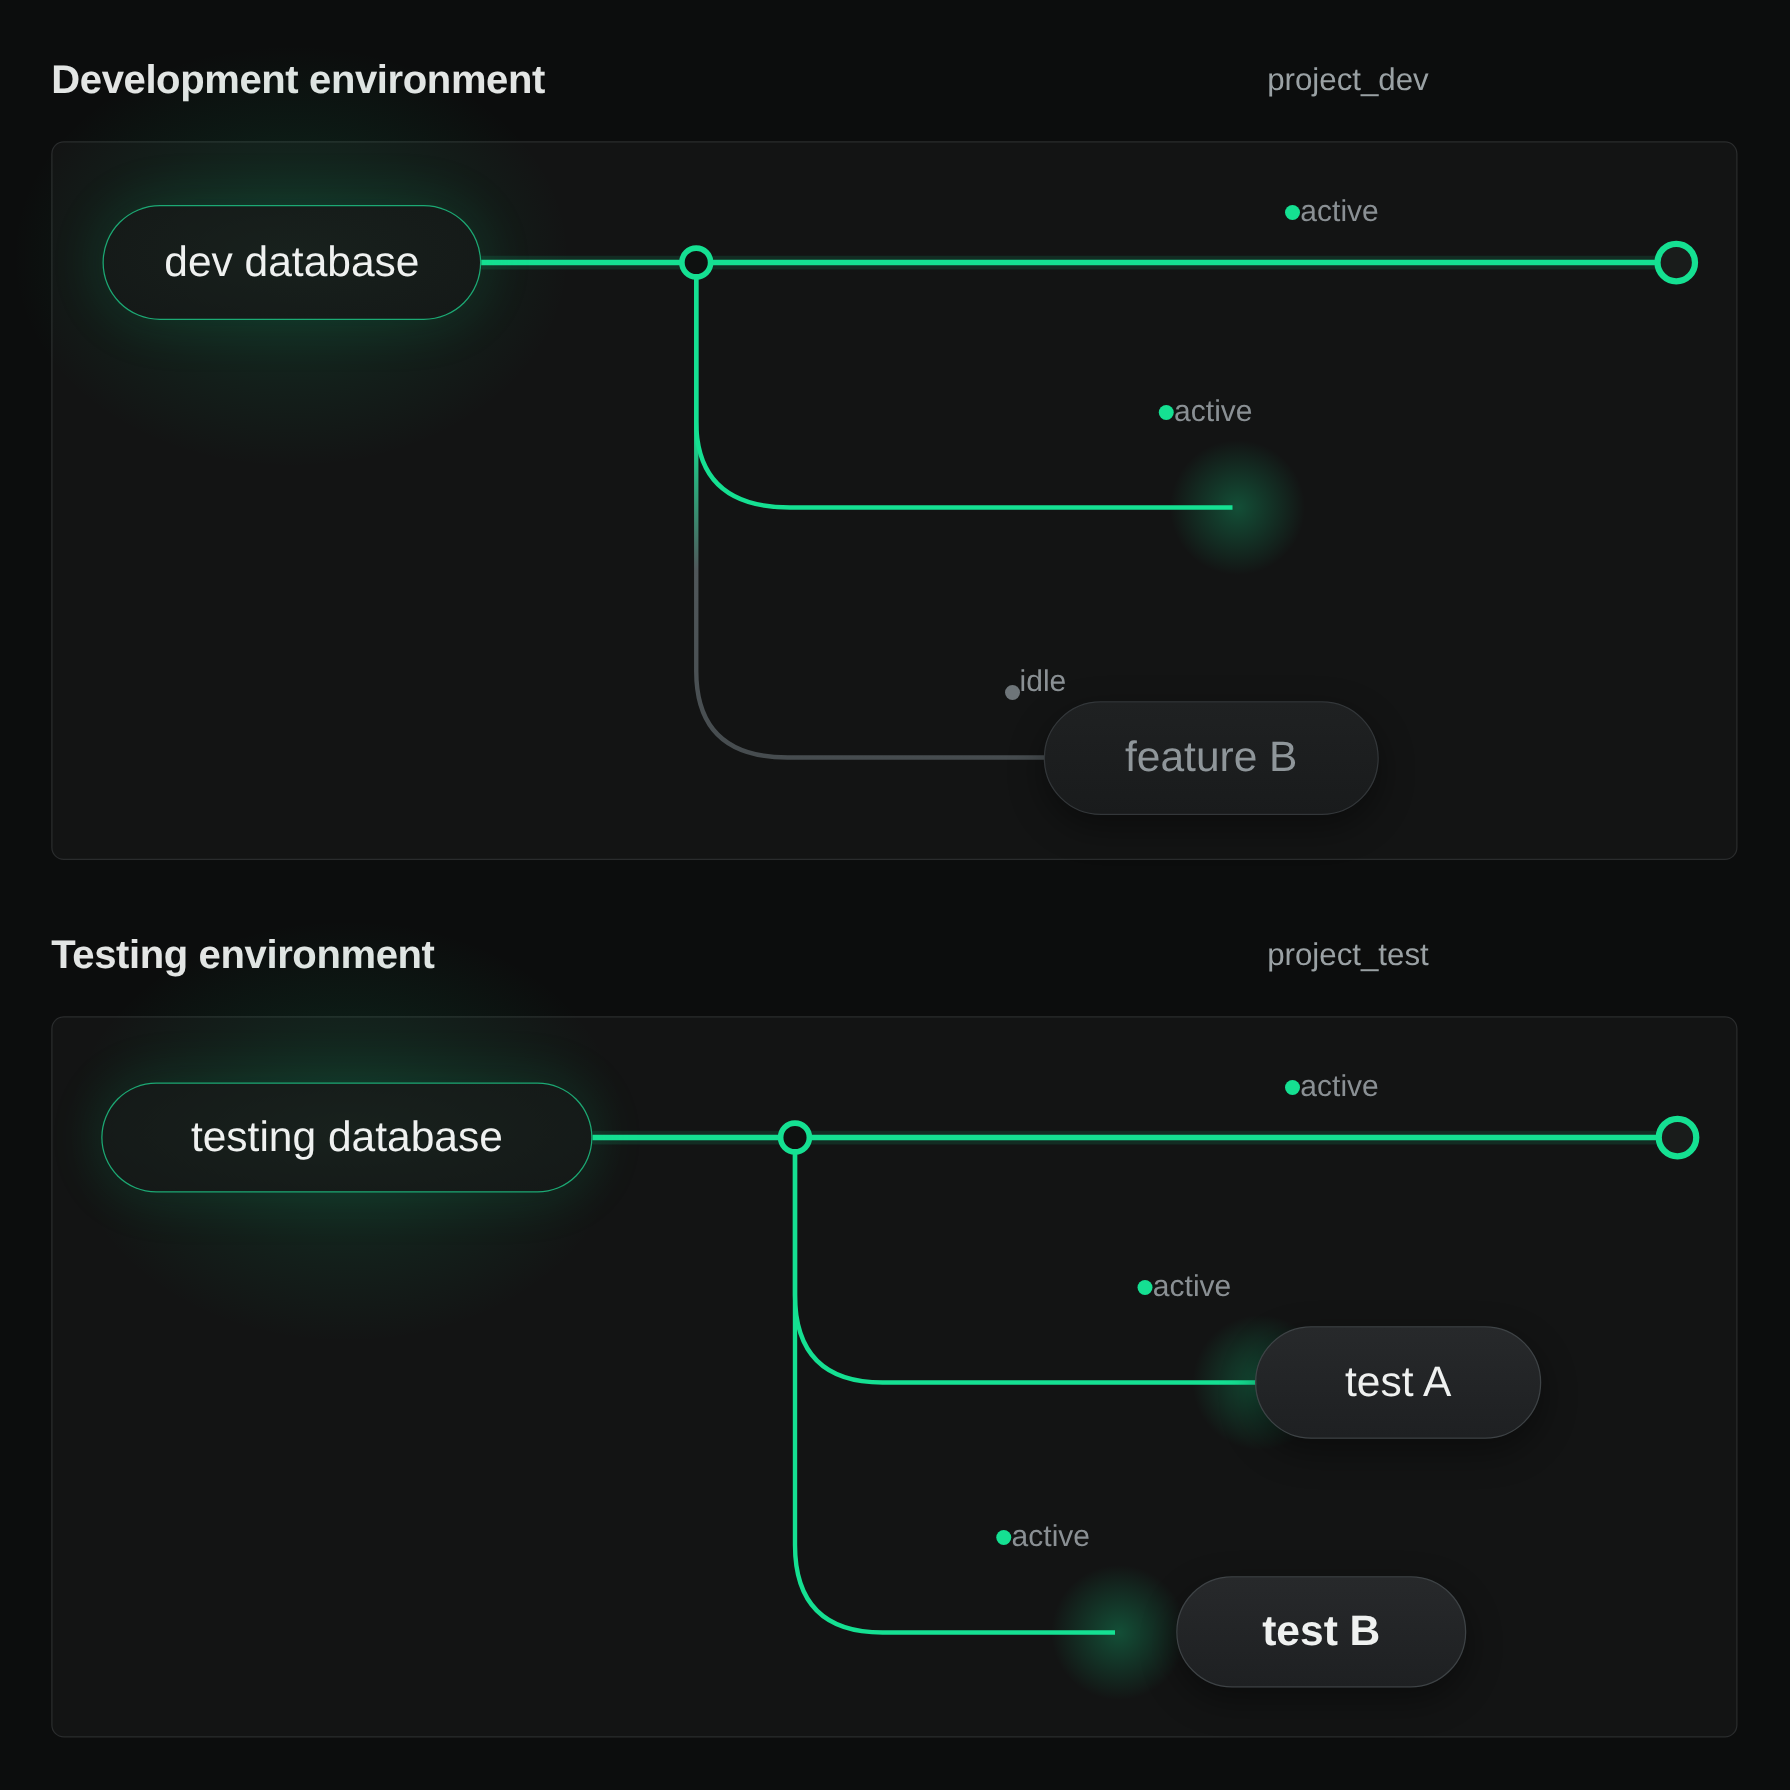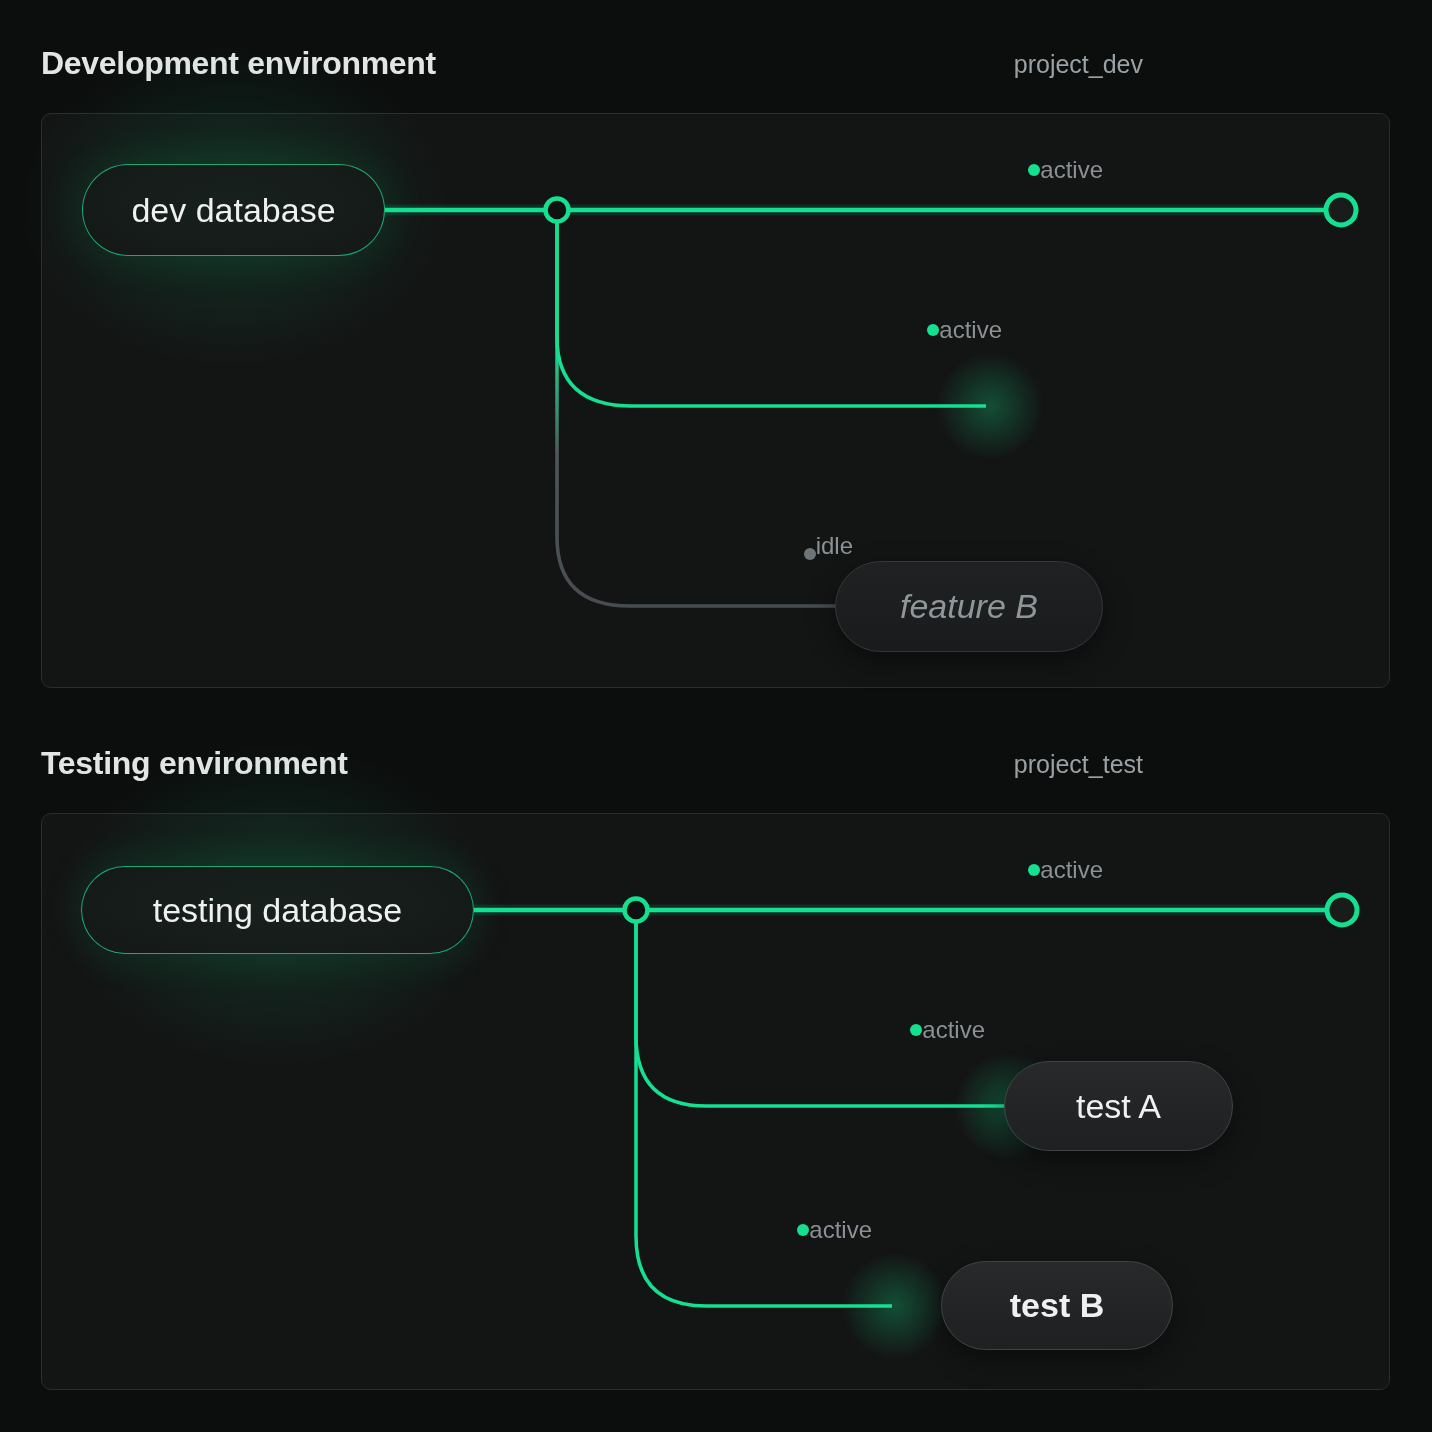--- a/index.html
+++ b/index.html
@@ -87,21 +87,21 @@
     background: linear-gradient(180deg, #27292b 0%, #1e2022 100%);
     border: 1px solid #3e4346;
   }
   .pill.branch-idle {
     background: linear-gradient(180deg, #1f2122 0%, #191b1c 100%);
     border: 1px solid #33373a;
     color: #8f969a;
   }
   #pill-devdb  { left: 82px;  top: 164px;  width: 303px; height: 92px; }
   #pill-featA  { left: 985px; top: 361px;  width: 262px; height: 90px; }
-  #pill-featB  { left: 835px; top: 561px;  width: 268px; height: 91px; font-style: italic; }
+  #pill-featB  { left: 835px; top: 561px;  width: 268px; height: 91px; }
   #pill-testdb { left: 81px;  top: 866px;  width: 393px; height: 88px; }
   #pill-testA  { left: 1004px;top: 1061px; width: 229px; height: 90px; }
   #pill-testB  { left: 941px; top: 1261px; width: 232px; height: 89px; font-weight: bold; }
 
   
   .status {
     position: absolute;
     display: flex;
     align-items: center;
     height: 30px;

